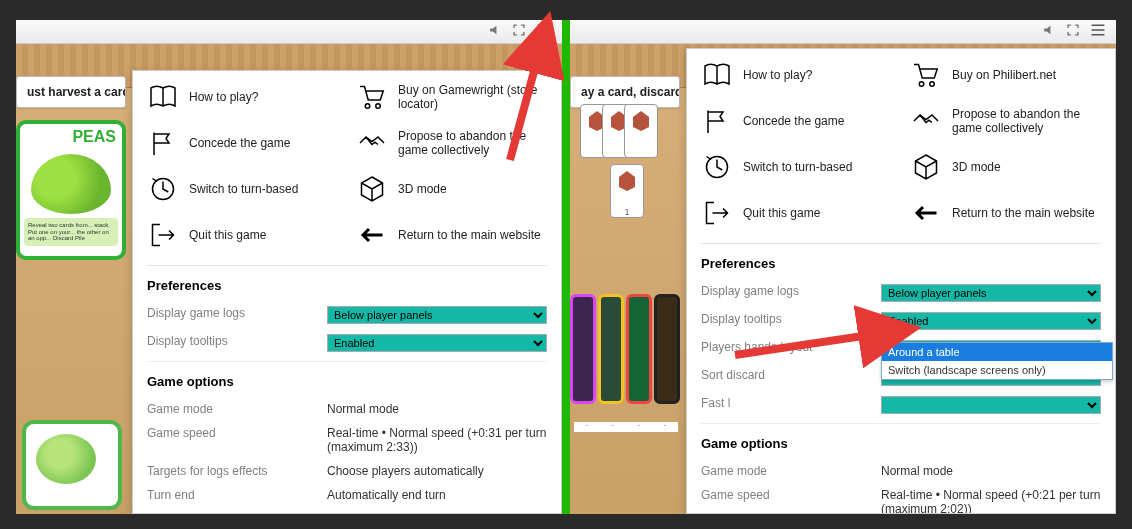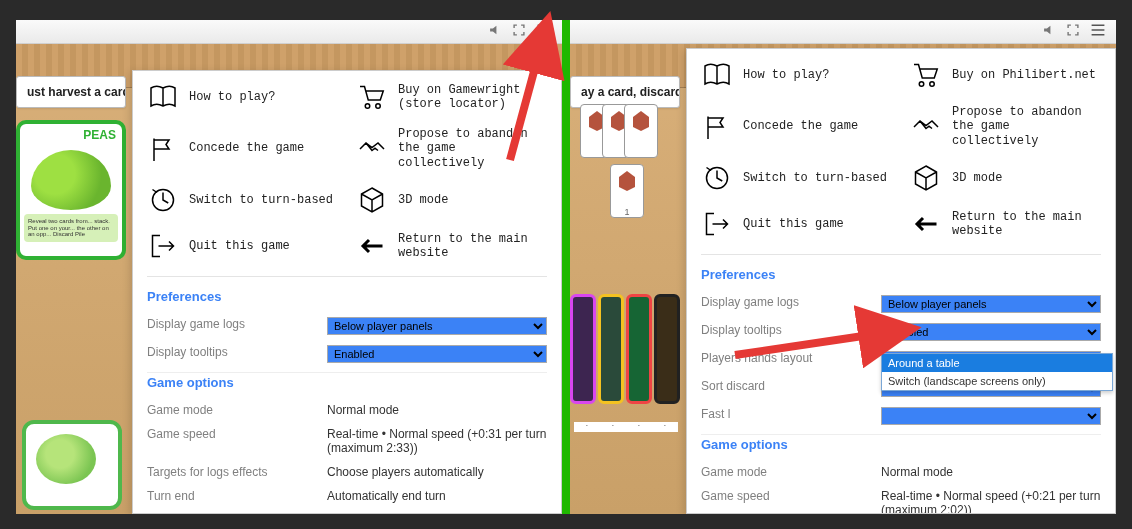--- a/index.html
+++ b/index.html
@@ -74,21 +74,21 @@
     width: 115px; height: 400px;
   }
   .peas-card {
     position: absolute; top: 0; left: 0;
     width: 110px; height: 140px;
     background: #fff;
     border: 4px solid #2fb133;
     border-radius: 10px;
     overflow: hidden;
   }
-  .peas-card .title { font-size: 12px; font-weight: bold; color: #2fb133; text-align: right; padding: 4px 6px; }
+  .peas-card .title { font-size: 16px; font-weight: bold; color: #2fb133; text-align: right; padding: 4px 6px; }
   .peas-card .art {
     width: 80px; height: 60px;
     margin: 4px auto;
     background: radial-gradient(circle at 30% 40%, #9ee042 30%, #6ab52e 70%);
     border-radius: 50% 50% 50% 50% / 60% 60% 40% 40%;
     position: relative;
   }
   .peas-card .txt { font-size: 6px; color: #333; background: #d6f0b8; padding: 4px; margin: 4px; border-radius: 4px; line-height: 1.1; }
   .blank-card {
     position: absolute; top: 300px; left: 6px;
@@ -160,58 +160,57 @@
   }
   .panel.rightp { height: calc(100% - 28px); top: 28px; }
 
   .menu-grid {
     display: grid;
     grid-template-columns: 1fr 1fr;
     row-gap: 14px;
     column-gap: 18px;
     padding-bottom: 14px;
     border-bottom: 1px solid #e4e4e4;
-    font-family: Liberation Mono, monospace;
   }
   .menu-item {
     display: flex;
     align-items: center;
     gap: 10px;
     cursor: pointer;
   }
   .menu-item .micon {
     width: 32px; height: 32px;
     display: flex; align-items: center; justify-content: center;
     flex-shrink: 0;
   }
   .menu-item .micon svg { width: 30px; height: 30px; stroke: #000; stroke-width: 2; fill: none; }
   .menu-item .label { font-size: 12px; color: #222; line-height: 1.2; }
 
   .section-h {
     font-weight: bold;
     font-size: 13px;
     padding: 12px 0 8px 0;
-    color: #3b82f6;
+    color: #000000;
   }
   .pref-row {
     display: flex;
     align-items: flex-start;
     padding: 5px 0;
     font-size: 12px;
   }
   .pref-row .plabel { width: 180px; color: #808080; }
   .pref-row .pval { flex: 1; color: #333; }
   .pref-row select {
     width: 100%;
     font-size: 11px;
     padding: 1px 2px;
     border: 1px solid #aaa;
-    background: #3b82f6;
-  }
-  .opt-group { border-top: 1px solid #eee; margin-top: 4px; padding-top: 2px; }
+    background: #14b8a6;
+  }
+  .opt-group { border-top: 1px solid #eee; margin-top: 4px; padding-top: 12px; }
 
   
   .dropdown-open {
     position: absolute;
     border: 1px solid #7aa7d6;
     background: #fff;
     font-size: 11px;
     z-index: 50;
     box-shadow: 0 2px 4px rgba(0,0,0,0.2);
   }

